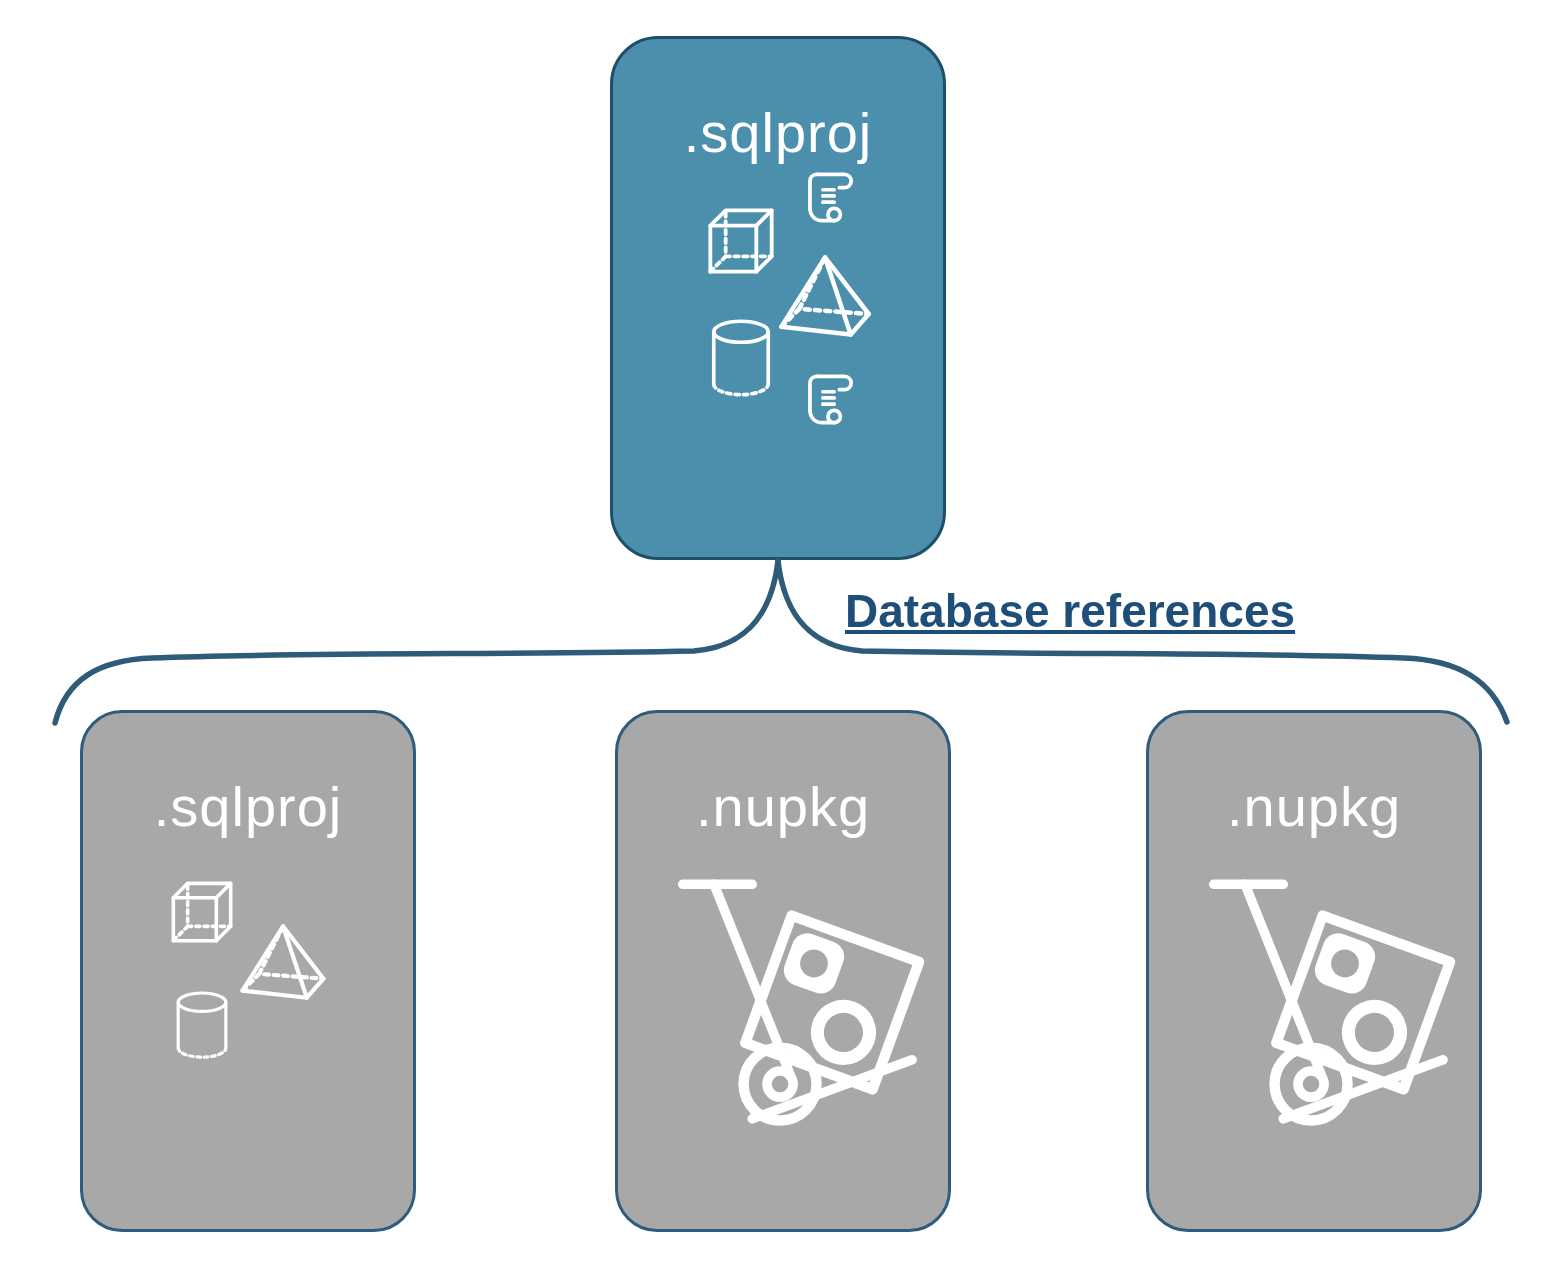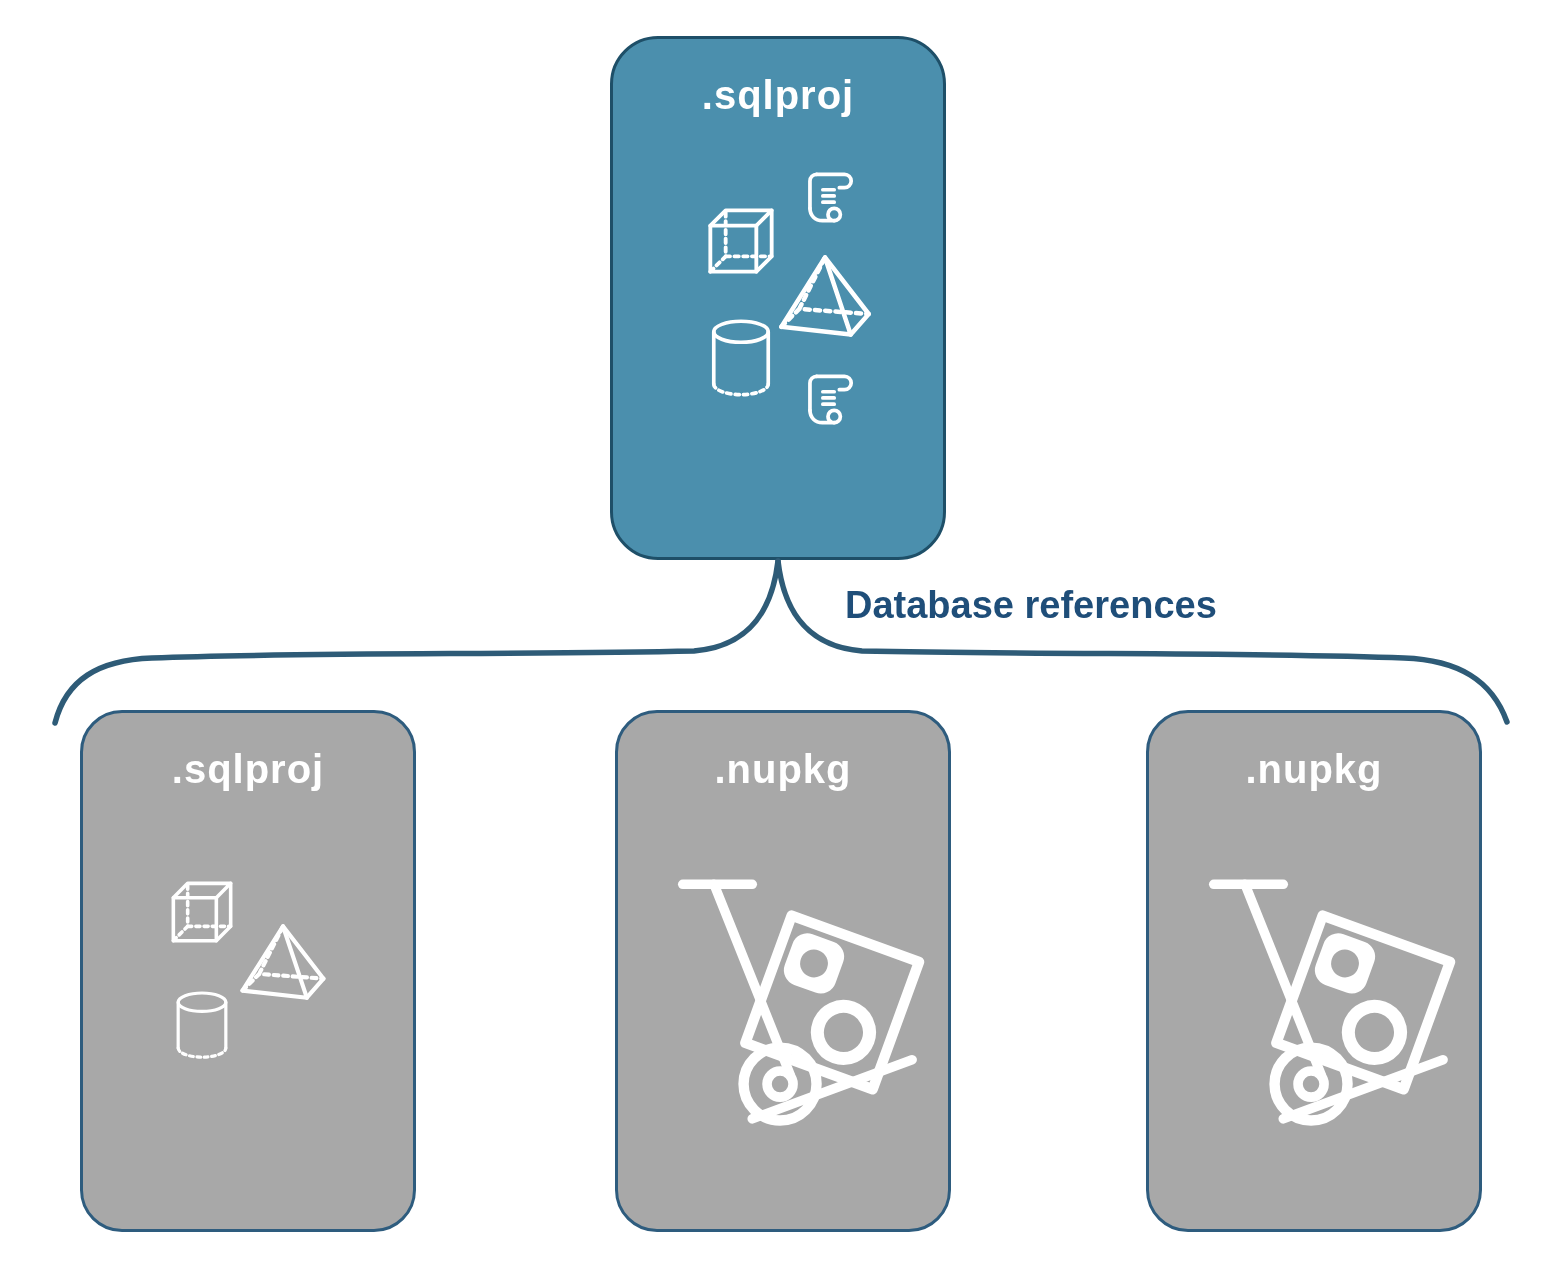--- a/index.html
+++ b/index.html
@@ -24,24 +24,24 @@
     top: 710px; width: 336px; height: 522px;
     background: var(--node_fill_secondary, #A8A8A8);
     border: 3px solid var(--node_border_secondary, #2E5C7E);
     border-radius: 42px;
   }
   .child-0 { left: 80px; }
   .child-1 { left: 615px; }
   .child-2 { left: 1146px; }
 
   .node-label {
-    margin-top: 34px;
+    margin-top: 61px;
     text-align: center;
-    font-size: 40px;
-    font-weight: 700;
+    font-size: 56px;
+    font-weight: 400;
     letter-spacing: 1px;
     color: var(--label_color, #ffffff);
   }
 
   .icon { position: absolute; color: var(--icon_color, #ffffff); }
   .icon svg { width: 100%; height: 100%; display: block; }
 
   
   .root-scroll-1  { left: 182px; top: 126px; width: 66px; height: 66px; }
   .root-cube      { left: 82px;  top: 156px; width: 92px; height: 92px; }
@@ -66,24 +66,25 @@
     fill: none;
     stroke: var(--connector, #2E5B77);
     stroke-width: 5.5;
     stroke-linecap: round;
     stroke-linejoin: round;
   }
 
   .edge-label {
     position: absolute;
     left: 845px; top: 584px;
-    font-size: 38px;
+    font-size: 46px;
     font-weight: 700;
     color: var(--edge_label_color, #1F4E79);
     white-space: nowrap;
+    text-decoration: underline;
   }
 </style>
 </head>
 <body>
 
 <div class="canvas">
 
   <svg class="defs" aria-hidden="true">
     <defs>
       <symbol id="sym-scroll" viewBox="0 0 64 64">

